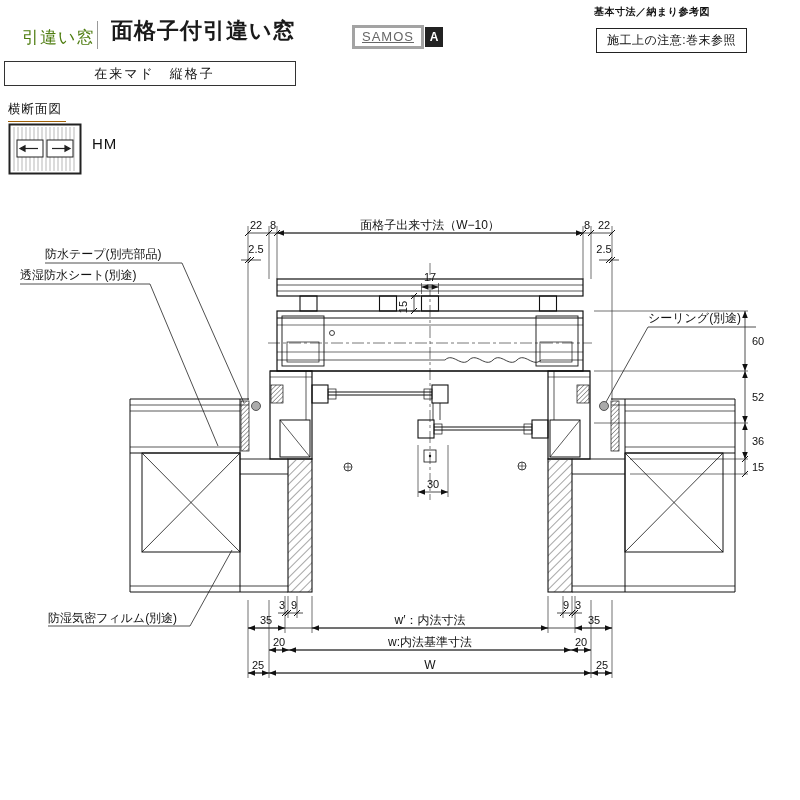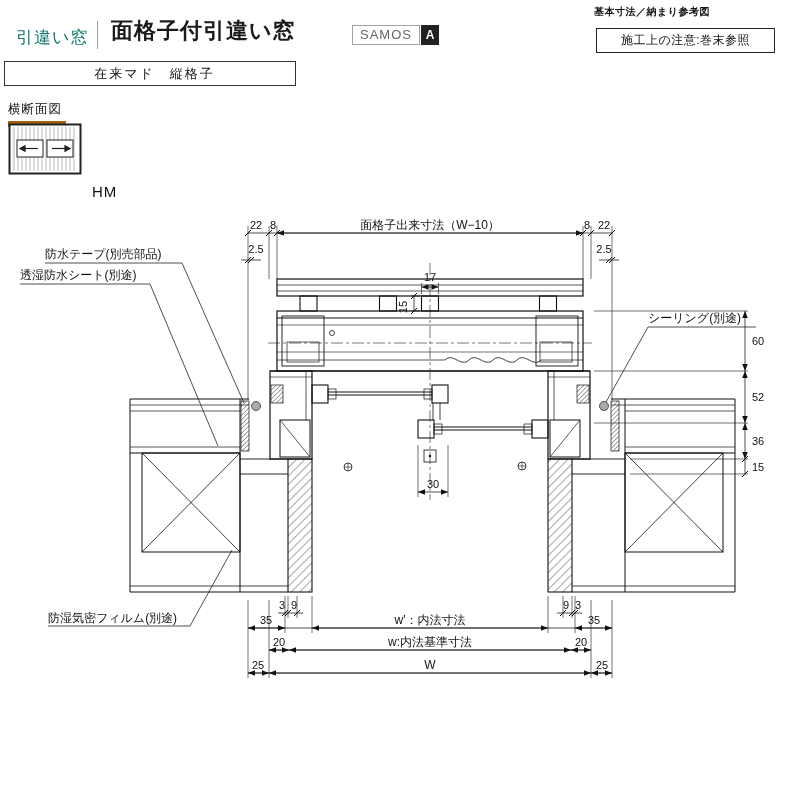--- a/index.html
+++ b/index.html
@@ -1,31 +1,31 @@
 <!DOCTYPE html>
 <html><head>
 <meta charset="utf-8">
 <style>
   html,body{margin:0;padding:0;}
   body{width:800px;height:800px;background:#fff;position:relative;overflow:hidden;
        font-family:"Liberation Sans","DejaVu Sans",sans-serif;color:#111;}
   .abs{position:absolute;}
-  .category{left:16px;top:26px;font-size:17px;color:#0f766e;letter-spacing:1px;text-align:right;}
+  .category{left:22px;top:26px;font-size:17px;color:#4d7c0f;letter-spacing:1px;text-align:right;}
   .vdiv{left:97px;top:21px;width:1px;height:28px;background:#9a9a9a;}
   .title{left:111px;top:16px;font-size:22px;font-weight:600;letter-spacing:1px;color:#1a1a1a;font-family:Liberation Serif, serif;}
   .badge{left:352px;top:25px;display:flex;align-items:center;}
-  .badge .brand{font-size:13px;color:#666;border:1px solid #a3a3a3;padding:1px 7px;height:16px;line-height:16px;letter-spacing:1px;}
+  .badge .brand{font-size:13px;color:#666;border:3px solid #a3a3a3;padding:1px 7px;height:16px;line-height:16px;letter-spacing:1px;text-decoration:underline;}
   .badge .mark{width:18px;height:20px;background:#222;color:#fff;font-size:12px;font-weight:bold;
                display:flex;align-items:center;justify-content:center;margin-left:1px;}
   .reftitle{left:594px;top:5px;font-size:10px;font-weight:bold;letter-spacing:.5px;}
-  .caution{left:596px;top:28px;border:1.5px solid #222;padding:3px 24px;font-size:12px;letter-spacing:.5px;}
+  .caution{left:596px;top:28px;border:1.5px solid #222;padding:3px 10px;font-size:12px;letter-spacing:.5px;}
   .wtype{left:4px;top:61px;width:281px;height:23px;border:1px solid #333;font-size:13px;
          line-height:23px;padding-left:9px;letter-spacing:2px;text-align:center;}
-  .secview{left:8px;top:101px;font-size:12.5px;border-bottom:6px solid #a16207;padding:0 4px 3px 0;letter-spacing:1px;}
-  .hm{left:92px;top:135px;font-size:15px;font-weight:500;letter-spacing:1px;margin-top:48px;}
+  .secview{left:8px;top:101px;font-size:12.5px;border-bottom:1px solid #a16207;padding:0 4px 3px 0;letter-spacing:1px;}
+  .hm{left:92px;top:135px;font-size:15px;font-weight:500;letter-spacing:1px;}
   svg text{font-family:"Liberation Sans","DejaVu Sans",sans-serif;}
   .d{font-size:11px;fill:#111;}
   .c{font-size:12px;fill:#111;}
   .lbl{font-size:12px;fill:#111;}
 </style>
 </head>
 <body>
 
 <div class="abs category">引違い窓</div>
 <div class="abs vdiv"></div>

